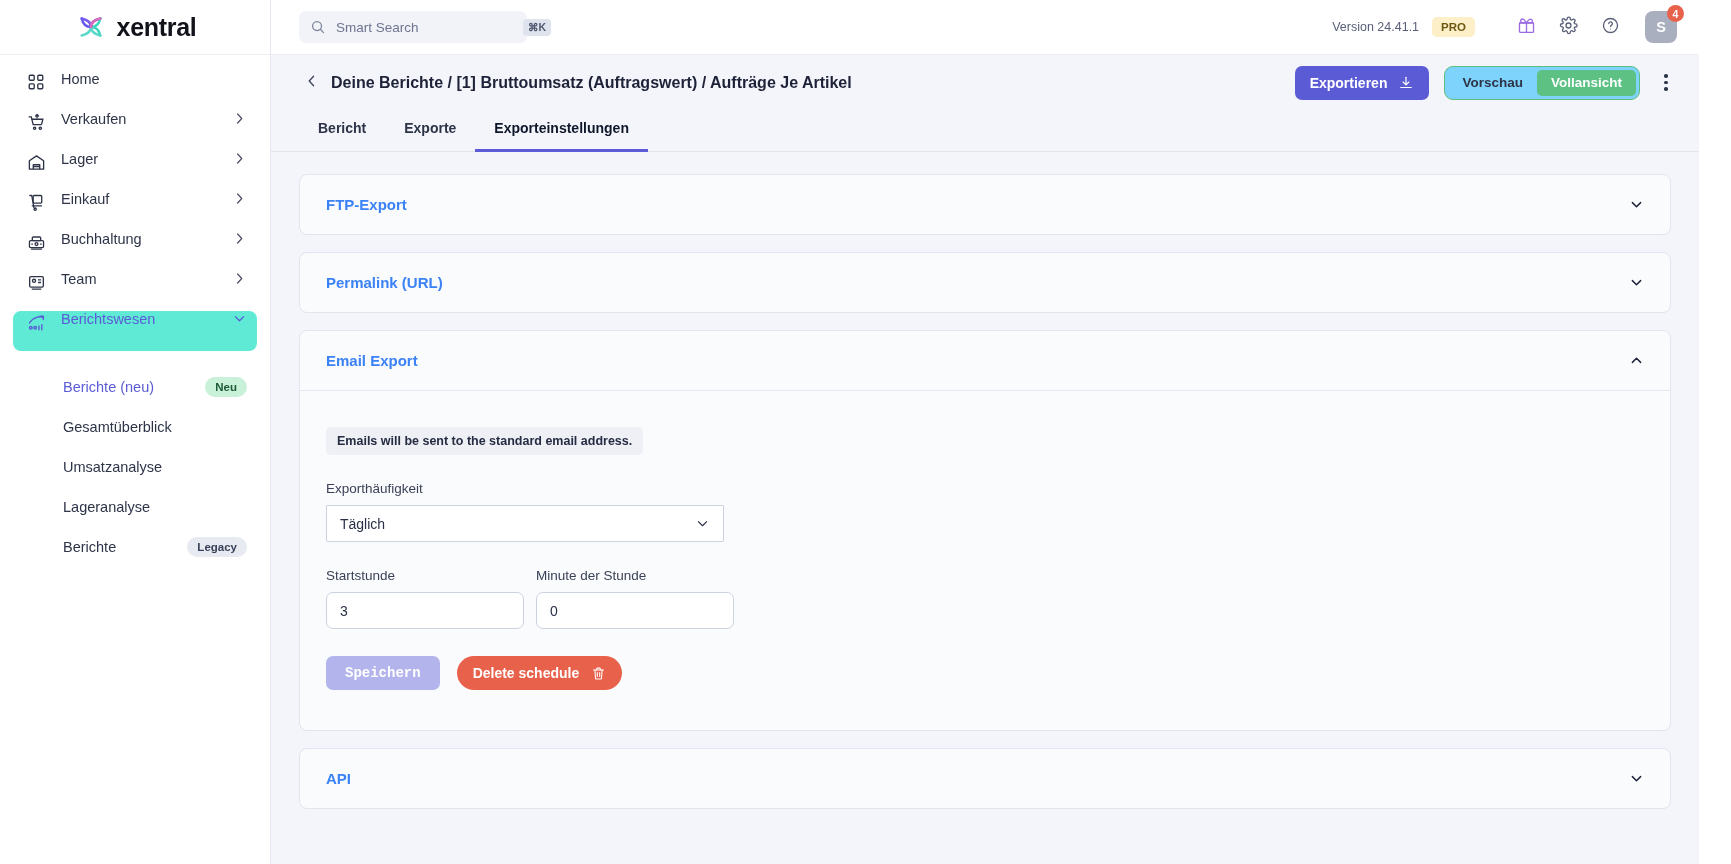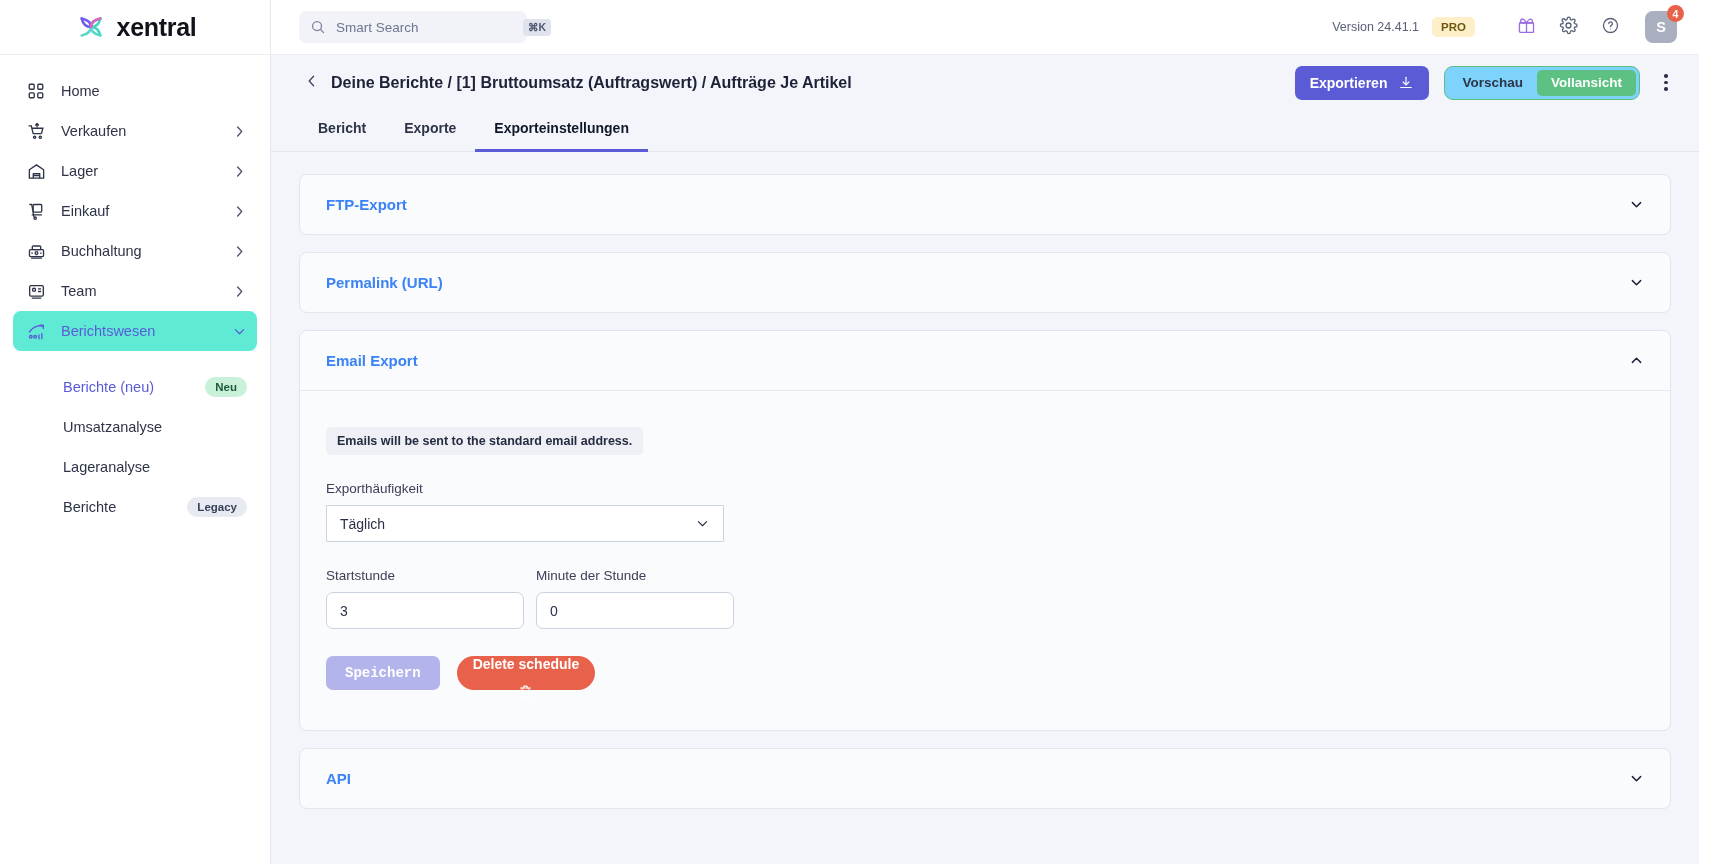--- a/index.html
+++ b/index.html
@@ -26,21 +26,21 @@
     gap: 9px;
     border-bottom: 1px solid #eceef4;
   }
   .brand-logo { width: 34px; height: 34px; display: block; }
   .brand-text {
     font-size: 25px; font-weight: 700; color: #12131a;
     letter-spacing: -0.3px;
   }
   .nav { padding-top: 16px; flex: 1; overflow: hidden; }
   .nav-item {
-    display: flex; align-items: center;
+    display: flex; align-items: flex-start;
     height: 40px; margin: 0 13px 0 13px;
     padding: 0 10px 0 12px;
     border-radius: 8px;
     color: #2e3448; font-size: 14.5px;
     cursor: pointer; position: relative;
   }
   .nav-item + .nav-item { margin-top: 0; }
   .nav-item .nav-ico {
     width: 22px; height: 22px; margin-right: 14px;
     display: flex; align-items: center; justify-content: center;
@@ -223,21 +223,21 @@
   .btn-row { display: flex; gap: 17px; margin-top: 27px; }
   .btn-save {
     background: #b3b4ec; color: #ffffff; border: none; border-radius: 7px;
     height: 34px; padding: 0 19px; font-family: Liberation Mono, monospace;
     font-size: 14px; font-weight: 600; cursor: pointer;
   }
   .btn-delete {
     background: #e8614b; color: #ffffff; border: none; border-radius: 17px;
     height: 34px; padding: 0 16px; font-family: inherit;
     font-size: 14px; font-weight: 600; cursor: pointer;
-    display: flex; align-items: center; gap: 12px; flex-direction: column;
+    display: flex; align-items: center; gap: 12px;
   }
 </style>
 </head>
 <body>
 
 <div class="app">
 
   <aside class="sidebar">
 
     <div class="brand">
@@ -368,20 +368,23 @@
               <polyline points="4.5,7.5 10,13 15.5,7.5"></polyline>
             </svg>
         </span>
       </div>
 
       <div class="nav-spacer"></div>
 
       <div class="subnav-item active">
         <span class="sub-label">Berichte (neu)</span>
         <span class="pill pill-neu">Neu</span>
+      </div>
+      <div class="subnav-item">
+        <span class="sub-label">Gesamtüberblick</span>
       </div>
       <div class="subnav-item">
         <span class="sub-label">Umsatzanalyse</span>
       </div>
       <div class="subnav-item">
         <span class="sub-label">Lageranalyse</span>
       </div>
       <div class="subnav-item">
         <span class="sub-label">Berichte</span>
         <span class="pill pill-legacy">Legacy</span>

